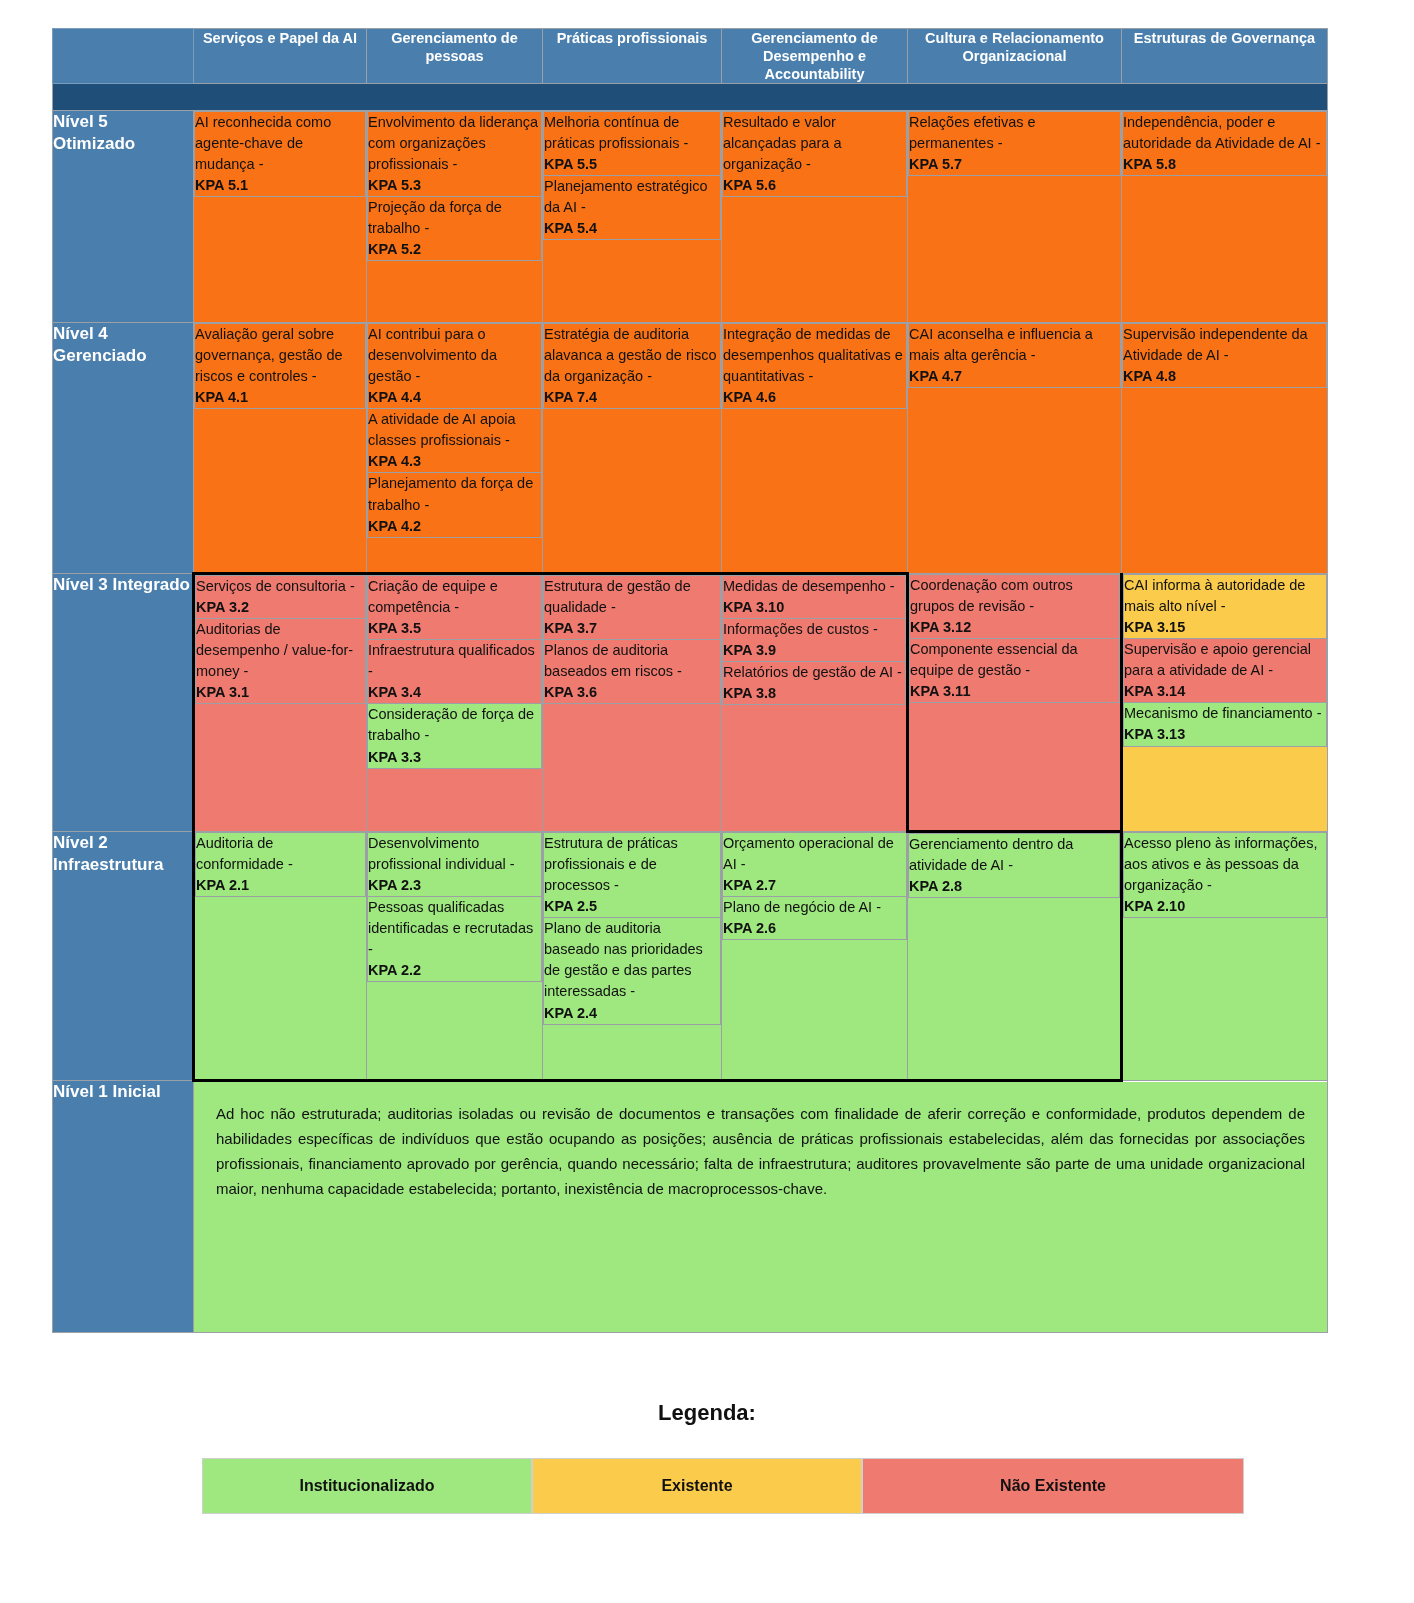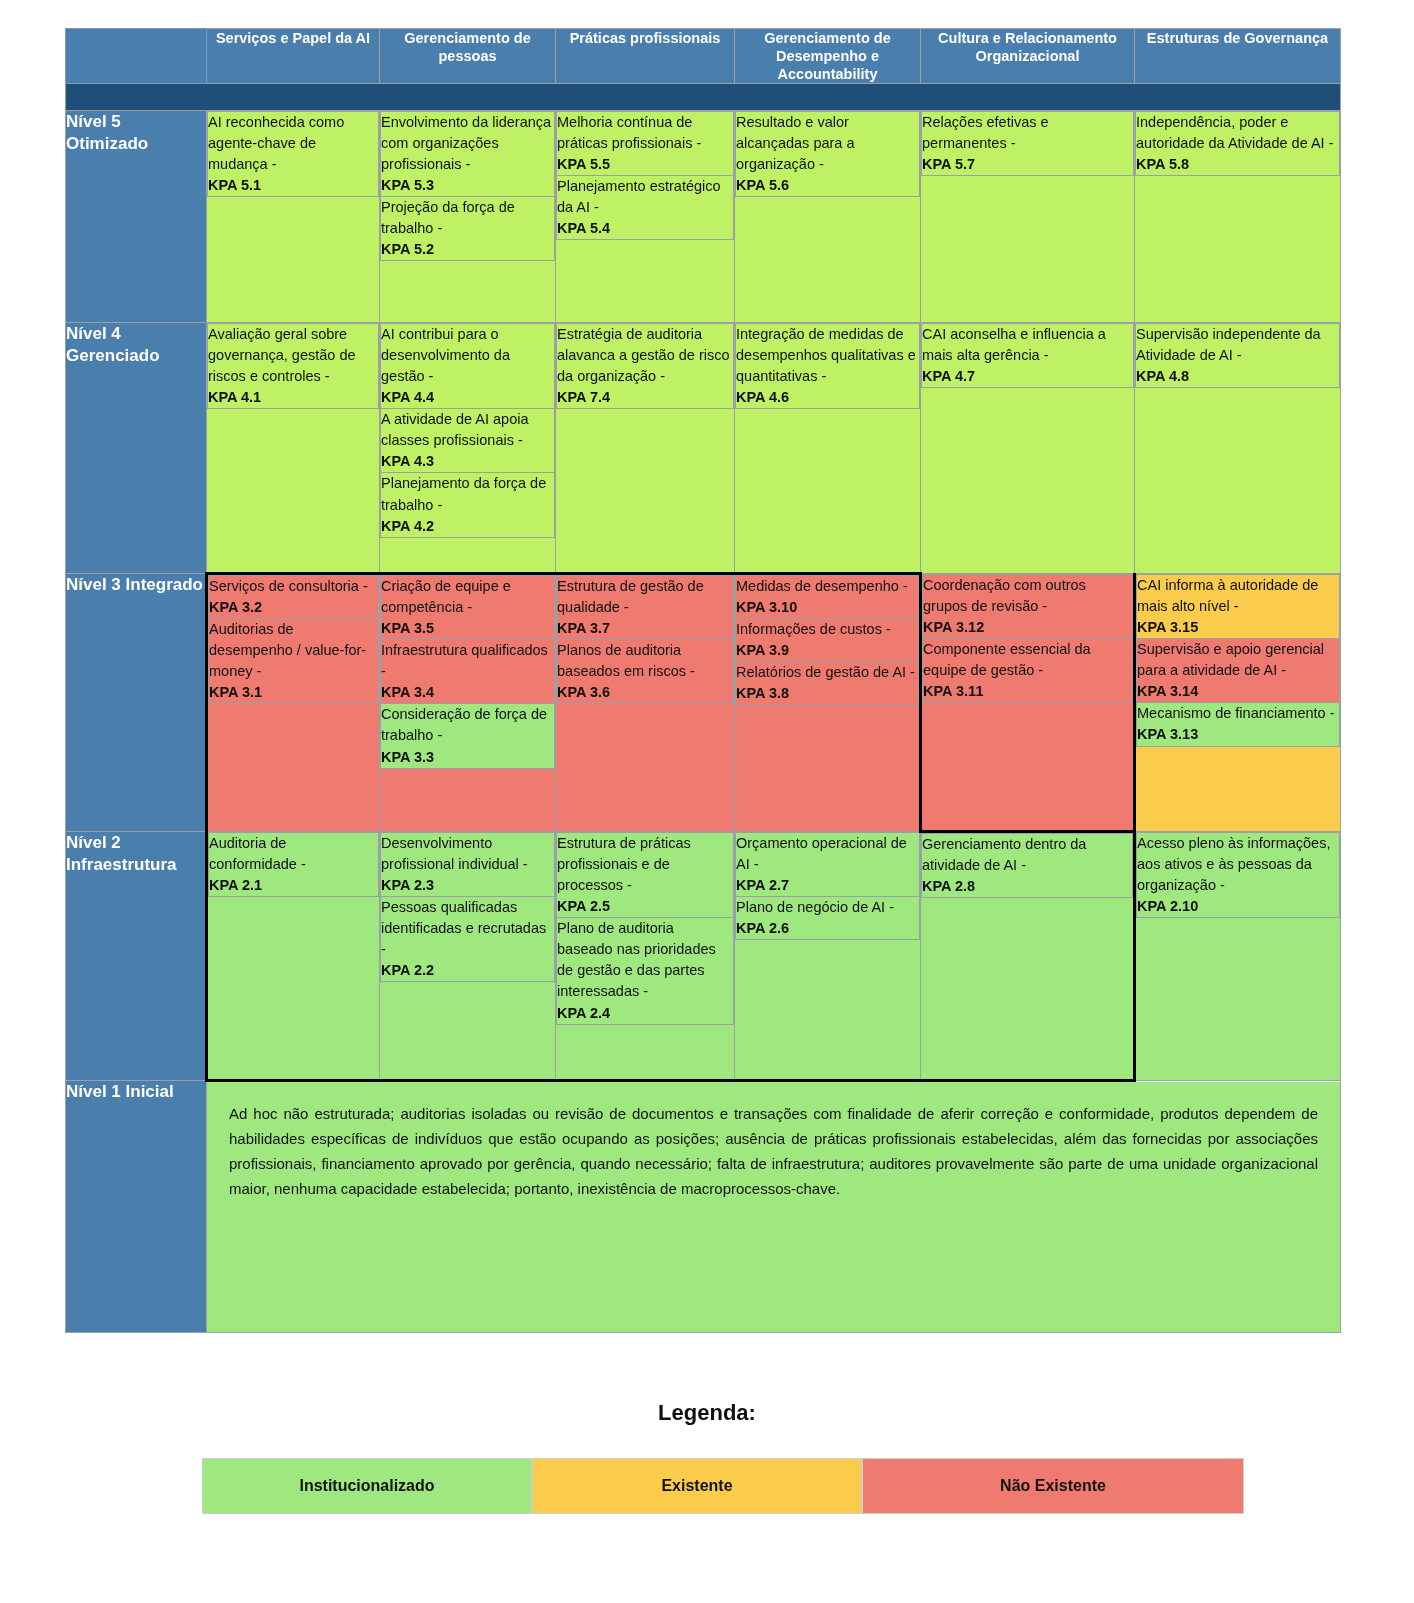--- a/index.html
+++ b/index.html
@@ -10,21 +10,21 @@
   }
   #page {
     position: relative;
     width: 1414px;
     min-height: 1603px;
     background: #ffffff;
     box-sizing: border-box;
   }
   .matrix-wrap {
     position: absolute;
-    left: 65px;
+    left: 52px;
     top: 28px;
     width: 1268px;
   }
   table.matrix {
     border-collapse: collapse;
     table-layout: fixed;
     width: 1268px;
   }
   table.matrix td, table.matrix th {
     border: 1px solid #9aa0a6;
@@ -74,21 +74,21 @@
     font-size: 14.5px;
     line-height: 1.45;
     color: #111111;
   }
   .sub td.mid { vertical-align: middle; }
   .kpa { font-weight: bold; display: block; }
   .txt { display: inline; }
   .c-green { background: #9ee87f; }
   .c-yellow { background: #fbcc4b; }
   .c-red { background: #ef7a70; }
-  .c-white { background: #bef264; }
+  .c-white { background: #f97316; }
 
   
   .thick-top { border-top: 3px solid #000 !important; }
   .thick-bottom { border-bottom: 3px solid #000 !important; }
   .thick-left { border-left: 3px solid #000 !important; }
   .thick-right { border-right: 3px solid #000 !important; }
 
   .level1-text {
     background: #9ee87f;
     padding: 20px 22px;

